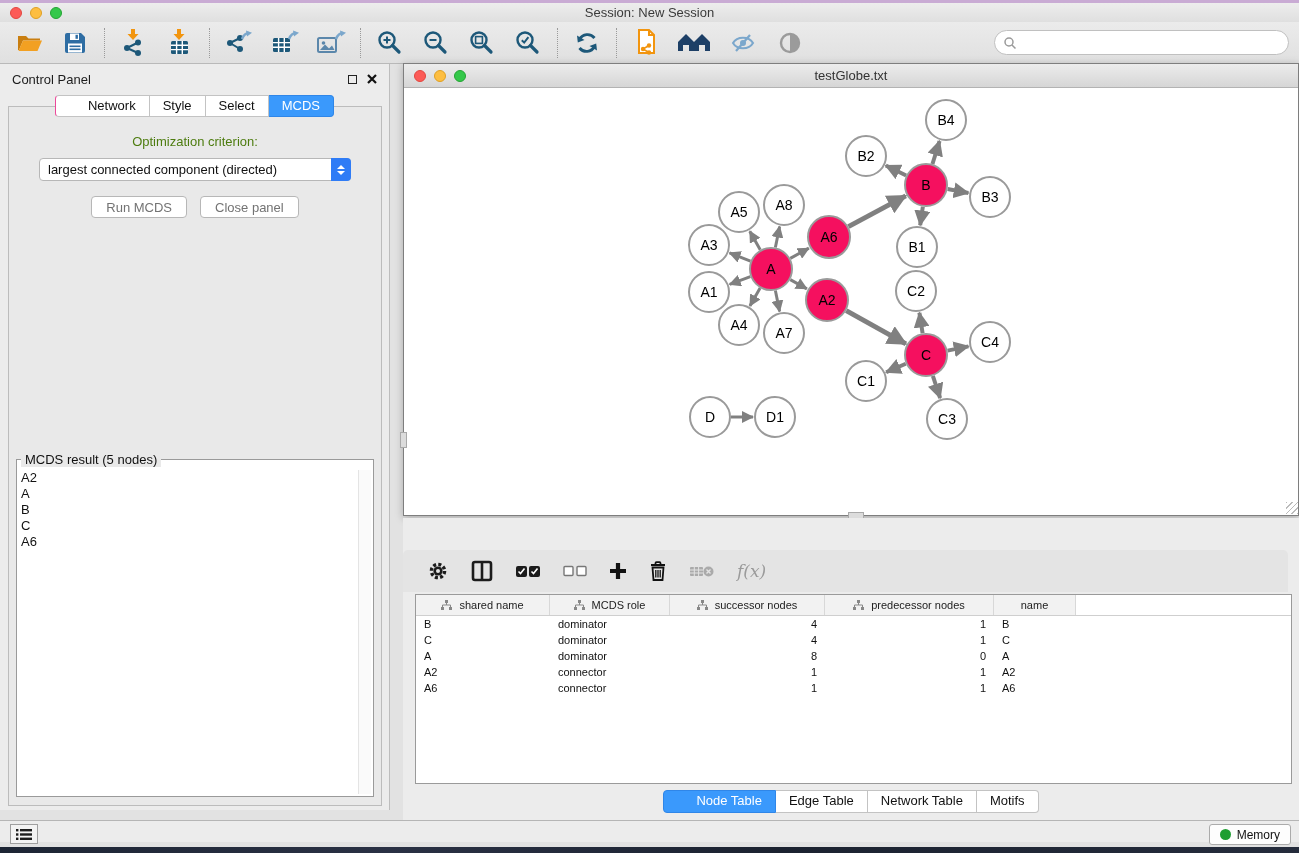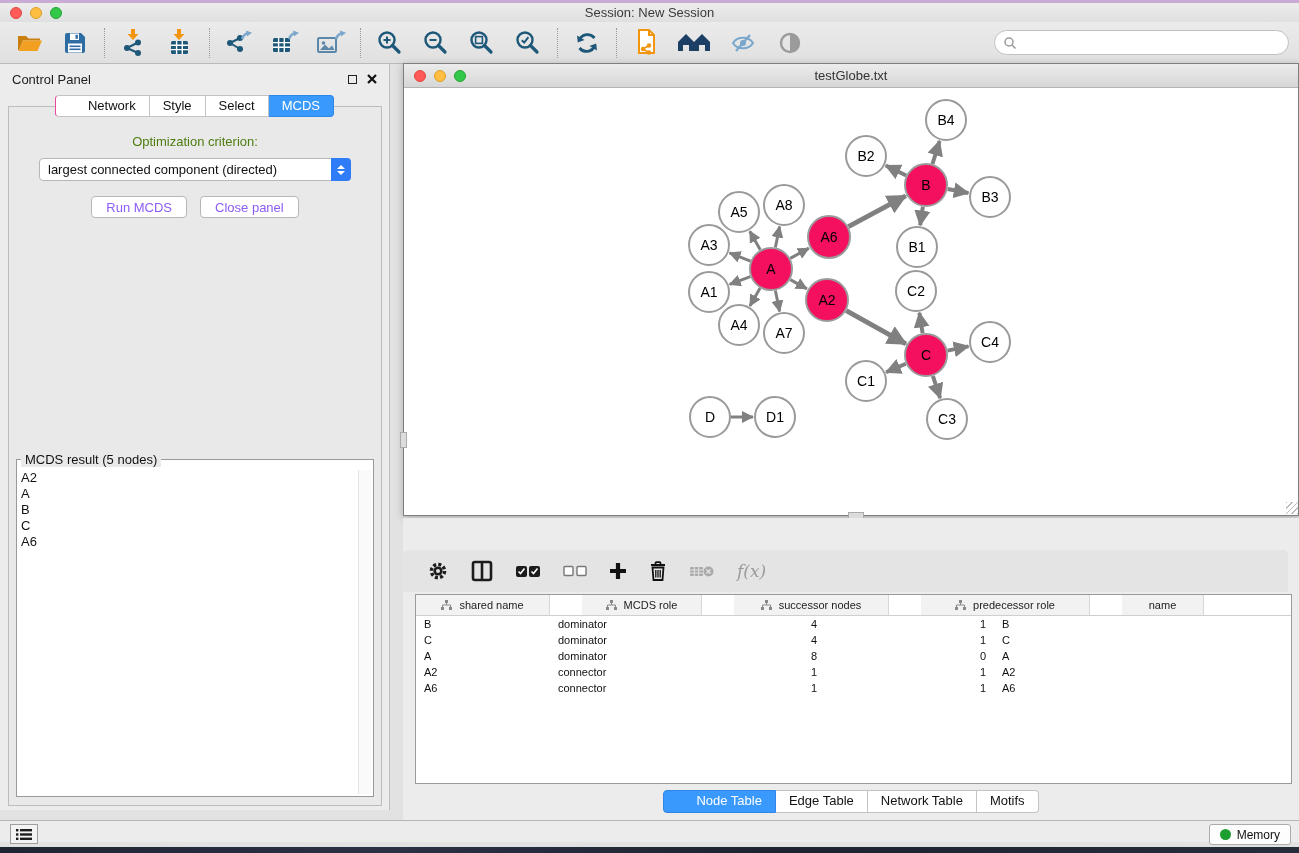--- a/index.html
+++ b/index.html
@@ -45,21 +45,21 @@
   .dropdown { width:312px; height:23px; margin:9px auto 8px; background:#fff; border:1px solid #b7b7b7;
     border-radius:4px; display:flex; align-items:center; position:relative; }
   .dropdown-value { font-size:13px; color:#111; padding-left:8px; white-space:nowrap; }
   .dropdown-stepper { position:absolute; right:-1px; top:-1px; width:20px; height:23px; background:#2f7cf6;
     border-radius:0 4px 4px 0; display:flex; flex-direction:column; align-items:center; justify-content:center; gap:2px; }
   .chev { width:0; height:0; border-left:4px solid transparent; border-right:4px solid transparent; }
   .chev.up { border-bottom:4px solid #fff; }
   .chev.down { border-top:4px solid #fff; }
   .cp-buttons { display:flex; justify-content:center; gap:13px; margin-top:15px; }
   .push-btn { background:#fff; border:1px solid #b7b7b7; border-radius:4px; font-size:13px;
-    font-family:"Liberation Sans",sans-serif; color:#8b5cf6; padding:2px 14px; height:22px; }
+    font-family:"Liberation Sans",sans-serif; color:#737373; padding:2px 14px; height:22px; }
   .result-fieldset { position:absolute; left:7px; right:7px; top:352px; bottom:8px;
     background:#fff; border:1px solid #9a9a9a; }
   .result-legend { position:absolute; left:4px; top:-8px; background:#e9e9e9; padding:0 4px;
     font-size:13px; color:#111; }
   .result-list { position:absolute; left:2px; right:16px; top:10px; bottom:2px; overflow:hidden;
     font-size:13px; color:#111; line-height:16px; padding-left:2px; }
   .result-scroll { position:absolute; right:2px; top:10px; bottom:2px; width:13px;
     background:#fafafa; border-left:1px solid #e4e4e4; }
 
   
@@ -76,21 +76,21 @@
 
   
   .table-panel { position:absolute; left:403px; top:518px; width:896px; height:302px; background:#ececec; }
   .tp-header { display:flex; align-items:center; height:28px; padding:0 14px; }
   .tp-toolbar { position:absolute; left:0; right:11px; top:32px; height:42px; background:#e4e4e4;
     border-radius:5px 5px 0 0; display:flex; align-items:center; gap:22px; padding-left:24px; }
   .tp-icon { display:flex; align-items:center; justify-content:center; height:26px; }
   .fx-label { font-family:"DejaVu Serif","Liberation Serif",serif; font-style:italic; font-size:17px; color:#9a9a9a; }
   .tp-table { position:absolute; left:12px; right:7px; top:76px; height:190px; background:#fff;
     border:1px solid #9a9a9a; overflow:hidden; }
-  .thead { display:flex; height:21px; border-bottom:1px solid #cfcfcf; font-size:11px; color:#222;gap:32px; }
+  .thead { display:flex; height:21px; border-bottom:1px solid #cfcfcf; font-size:11px; color:#222; }
   .th { background:#f2f2f2; border-right:1px solid #d8d8d8; display:flex; align-items:center; justify-content:center; gap:5px; }
   .th .sort-ic { margin-right:2px; }
   .trow { display:flex; height:16px; font-size:11px; color:#111; align-items:center; }
   .td { padding:0 8px; white-space:nowrap; overflow:hidden; }
   .td.num { text-align:right; }
   .tp-tabs { position:absolute; left:0; right:0; top:272px; display:flex; justify-content:center; }
   .tp-tabs .tab { font-size:13px; }
 
   
   .statusbar { position:absolute; left:0; top:820px; width:1299px; height:22px;
@@ -519,21 +519,21 @@
           </svg>
           <span>successor nodes</span>
         </div>
         <div class="th" style="width: 169px;">
           <svg class="sort-ic" width="11" height="11" viewBox="0 0 11 11">
             <rect x="4" y="0" width="3" height="3" fill="#888"></rect>
             <rect x="0" y="7" width="3" height="3" fill="#888"></rect>
             <rect x="8" y="7" width="3" height="3" fill="#888"></rect>
             <path d="M5.5,3 v2 M5.5,5 H1.5 V7 M5.5,5 H9.5 V7" fill="none" stroke="#888" stroke-width="1"></path>
           </svg>
-          <span>predecessor role</span>
+          <span>predecessor nodes</span>
         </div>
         <div class="th" style="width: 82px;">
           <span>name</span>
         </div>
       </div>
     <div id="table-body">
         <div class="trow">
           <div class="td" style="width: 134px;">B</div>
           <div class="td" style="width: 120px;">dominator</div>
           <div class="td num" style="width: 155px;">4</div>

